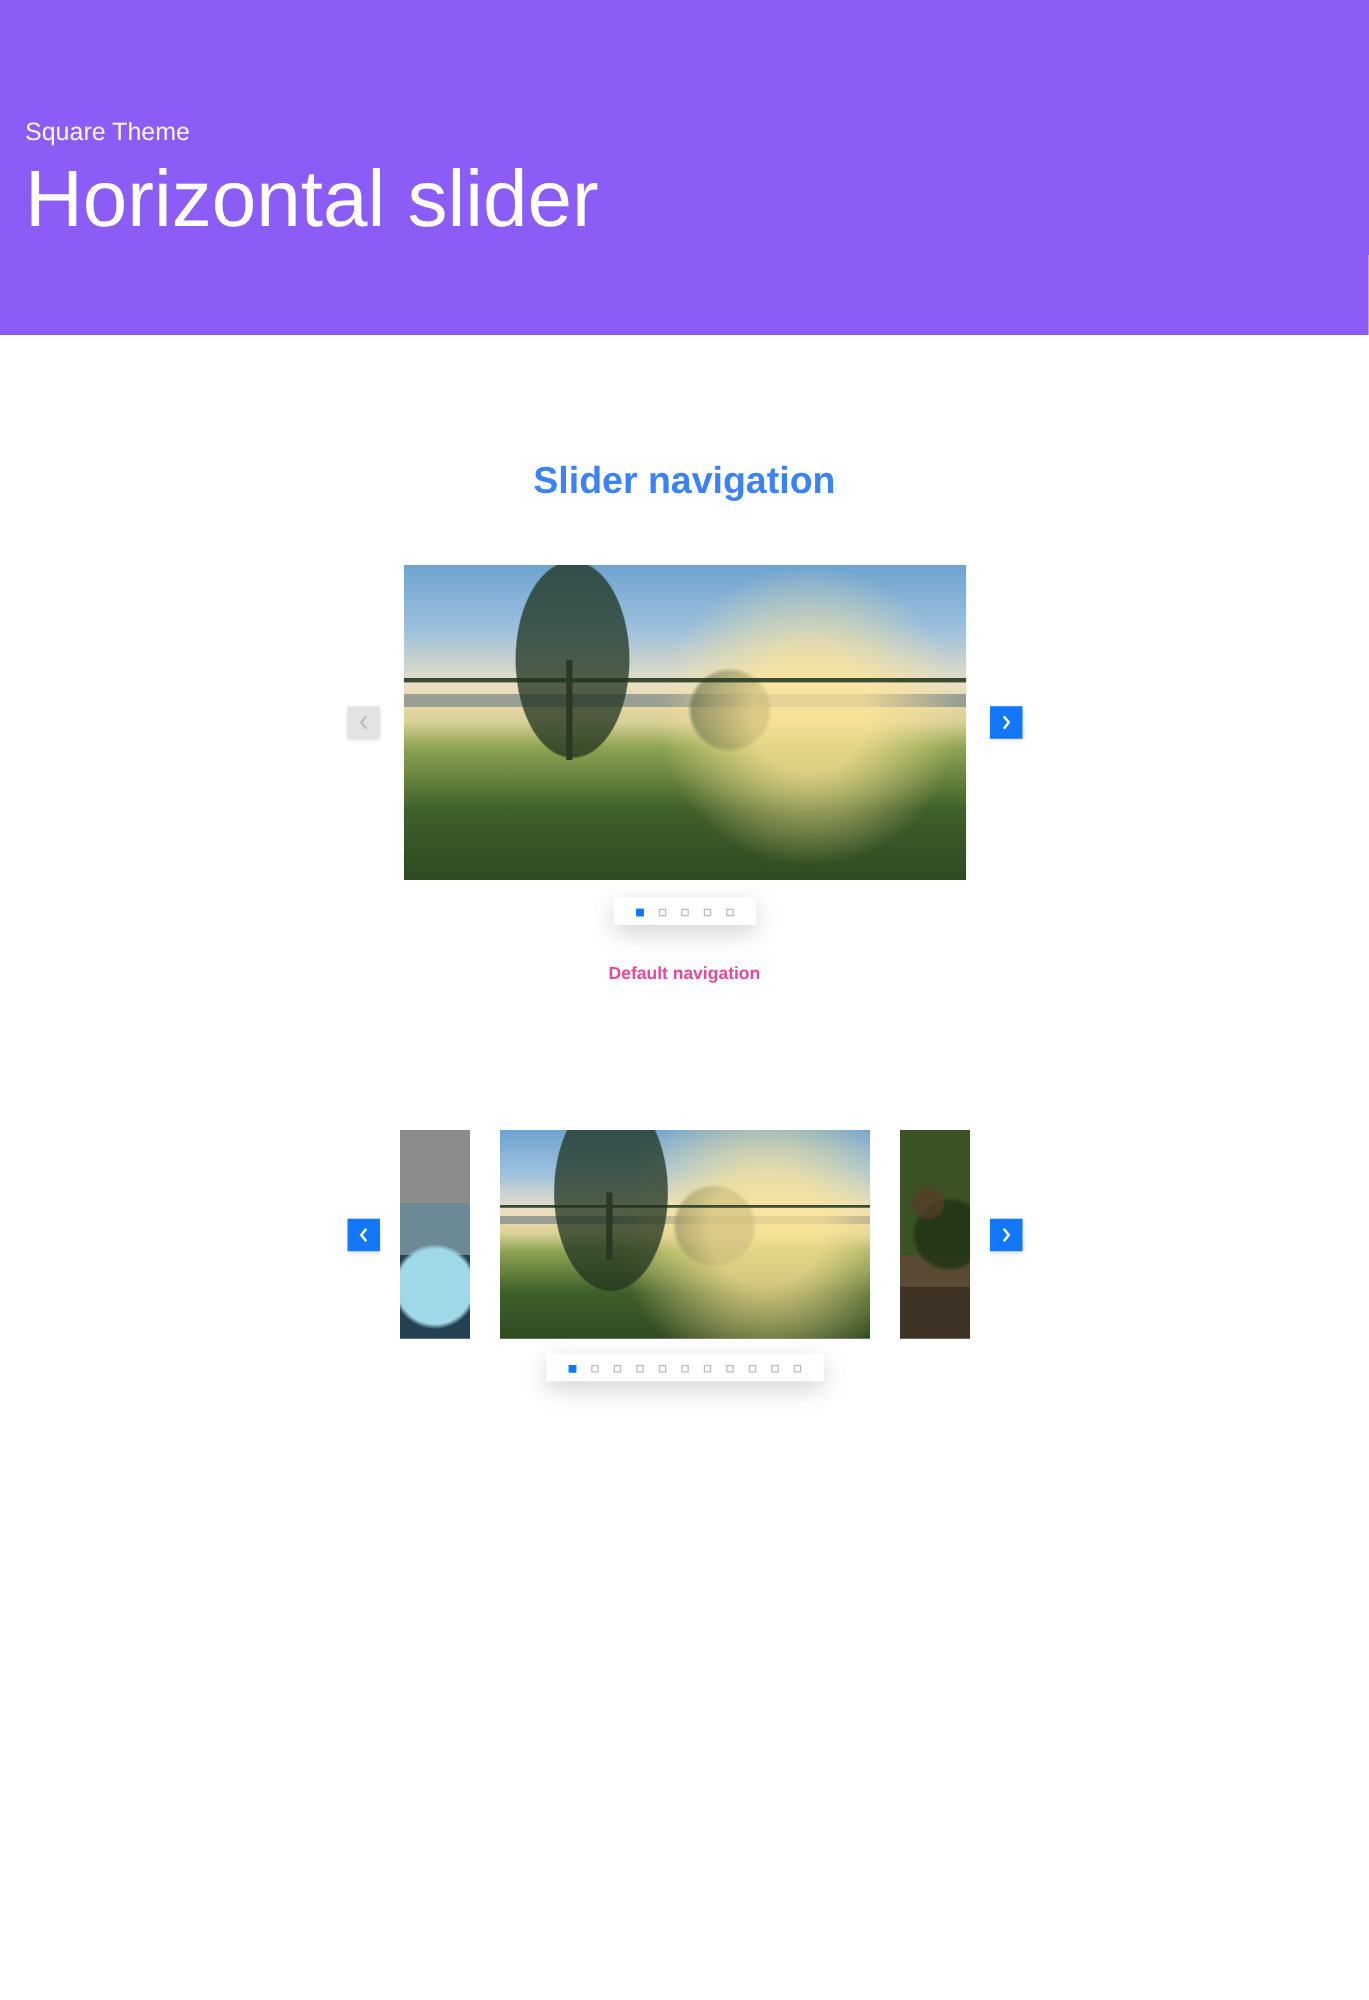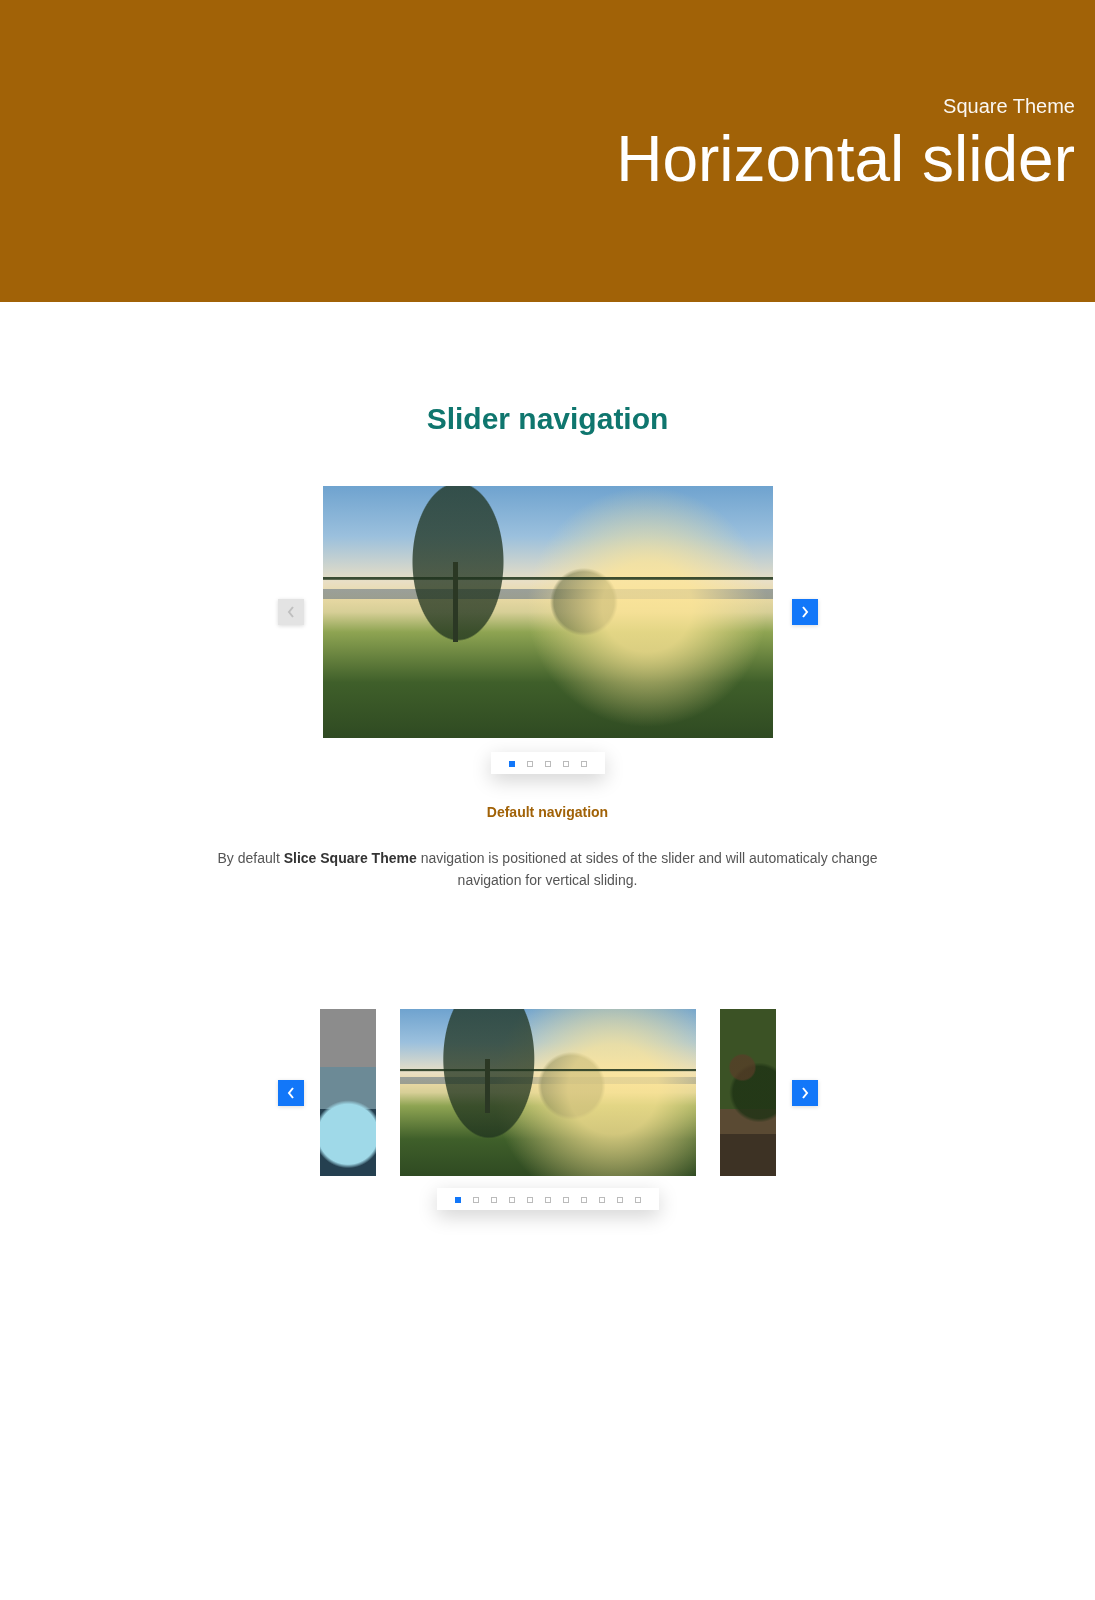--- a/index.html
+++ b/index.html
@@ -3,24 +3,24 @@
 <meta charset="utf-8">
 <style>
   * { box-sizing: border-box; margin: 0; padding: 0; }
   body {
     font-family: 'Segoe UI', -apple-system, BlinkMacSystemFont, sans-serif;
     background: #fff;
     color: #333;
     width: 1095px;
   }
   .hero {
-    background: #a16207;
+    background: #8b5cf6;
     color: #fff;
-    text-align: right;
-    padding: 95px 20px 106px 20px;
+    text-align: left;
+    padding: 95px 20px 72px 20px;
   }
   .hero-theme {
     font-size: 20px;
     font-weight: 300;
     opacity: 0.95;
   }
   .hero-title {
     font-size: 64px;
     font-weight: 300;
     margin-top: 4px;
@@ -34,21 +34,21 @@
 
   .section {
     max-width: 720px;
     margin: 0 auto;
     text-align: center;
     padding-top: 100px;
   }
   .section h2 {
     font-size: 30px;
     font-weight: 600;
-    color: #0f766e;
+    color: #3b82f6;
   }
 
   .slider-wrap {
     position: relative;
     margin-top: 50px;
   }
 
   .arrow {
     position: absolute;
     top: 50%;
@@ -125,21 +125,21 @@
     width: 6px; height: 6px;
     border: 1px solid #bbb;
     background: transparent;
     cursor: pointer;
   }
   .dot.active { background: #1277f9; border-color: #1277f9; }
 
   .caption {
     font-size: 14px;
     font-weight: 600;
-    color: #a16207;
+    color: #ec4899;
     margin-top: 30px;
   }
   .para {
     font-size: 14px;
     color: #555;
     margin-top: 28px;
     line-height: 1.55;
     padding: 0 20px;
   }
   .para b { color: #333; font-weight: 600; }
@@ -213,23 +213,20 @@
   <div class="dots" id="dots1">
       <span class="dot active"></span>
       <span class="dot"></span>
       <span class="dot"></span>
       <span class="dot"></span>
       <span class="dot"></span>
     </div>
 
   <div class="caption">Default navigation</div>
 
-  <p class="para">
-    <span>By default </span><b>Slice Square Theme</b><span> navigation is positioned at sides of the slider and will automaticaly change navigation for vertical sliding.</span>
-  </p>
 </div>
 
 <div class="section" style="padding-top:70px; padding-bottom:60px;">
 
   <div class="stage-wrap">
     <div class="arrow active arrow-left-2">
       <svg viewBox="0 0 10 14">
           <path d="M7 2 L3 7 L7 12" fill="none" stroke="#fff" stroke-width="2"></path>
         </svg>
     </div>

